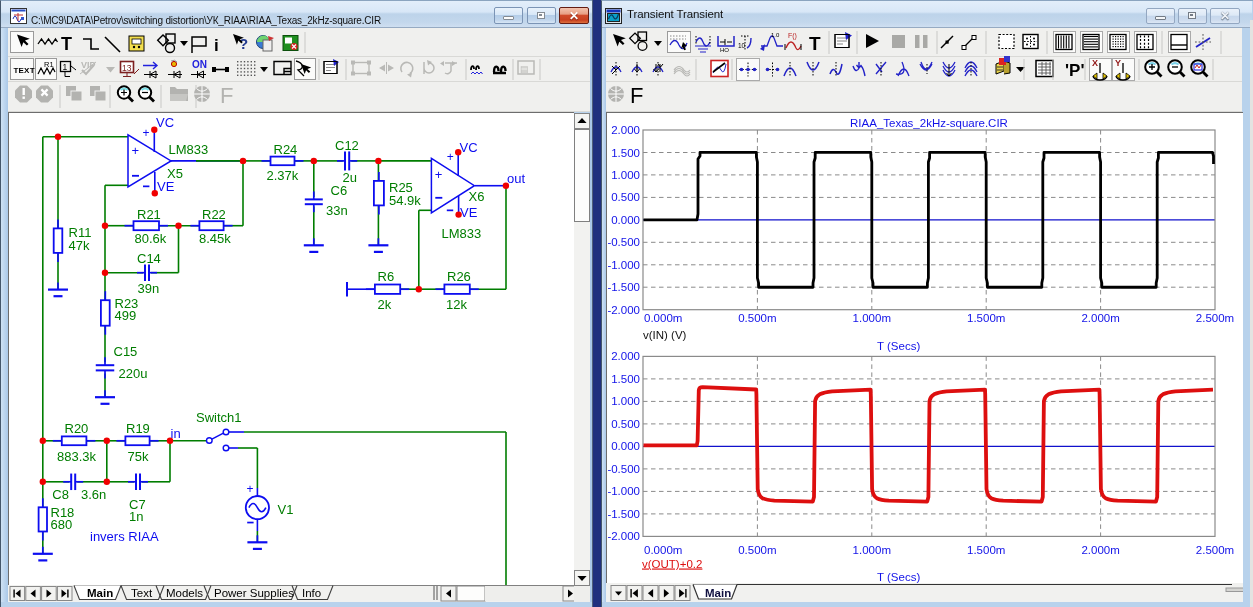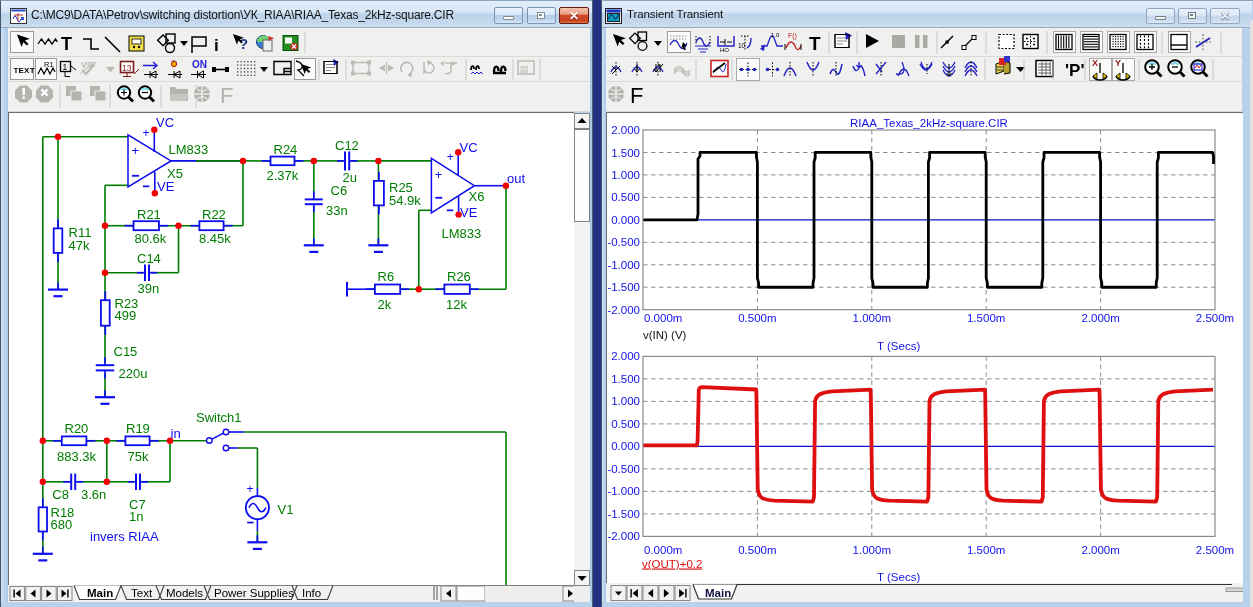--- a/index.html
+++ b/index.html
@@ -9,21 +9,21 @@
 <div class="abs" style="left:0;top:0;width:593px;height:607px;background:#b8d2ec;border-left:1px solid #45576b;border-top:1px solid #8aa4bf">
 </div>
 <div class="abs" style="left:1px;top:1px;width:591px;height:27px;background:linear-gradient(180deg,#e2eefa 0%,#d8e7f7 42%,#bdd3ea 50%,#c3d7ec 82%,#cfdff1 100%);border-bottom:1px solid #96aac2"></div>
 <svg style="position:absolute;left:10px;top:8px" width="17" height="16" viewBox="0 0 17 16">
     <rect x="0.5" y="0.5" width="16" height="15" fill="#fff" stroke="#333"></rect>
     <rect x="1.5" y="1.5" width="14" height="2" fill="#2a50c8"></rect>
     <path d="M 3,11 q 2,-6 4,0 t 4,0" stroke="#2233bb" fill="none"></path>
     <path d="M 4,7 h 9 M 8,5 v 8" stroke="#c03030" stroke-width="1"></path>
     <rect x="11" y="9" width="3" height="3" fill="#3355cc"></rect>
   </svg>
-<div class="abs" style="left:31px;top:8px;font-size:12px;letter-spacing:-0.2px;color:#111;white-space:nowrap">C:\MC9\DATA\Petrov\switching distortion\УК_RIAA\RIAA_Texas_2kHz-square.CIR</div>
+<div class="abs" style="left:31px;top:15px;font-size:10px;letter-spacing:-0.2px;color:#111;white-space:nowrap">C:\MC9\DATA\Petrov\switching distortion\УК_RIAA\RIAA_Texas_2kHz-square.CIR</div>
 <div style="position:absolute;left:494px;top:7px;width:29px;height:17px;background:linear-gradient(180deg,#e9f2fb 0%,#d7e7f7 45%,#b4cde8 50%,#c0d5ec 80%,#d8e6f5 100%);border:1px solid #7b94b5;border-radius:2px">
     <div style="position:absolute;left:8px;top:8px;width:11px;height:4px;background:#fdfdfd;border:1px solid #848b93;border-radius:1px"></div>
   </div>
 <div style="position:absolute;left:527px;top:7px;width:29px;height:17px;background:linear-gradient(180deg,#e9f2fb 0%,#d7e7f7 45%,#b4cde8 50%,#c0d5ec 80%,#d8e6f5 100%);border:1px solid #7b94b5;border-radius:2px">
     <div style="position:absolute;left:9px;top:4px;width:8px;height:7px;background:#fdfdfd;border:1.6px solid #848b93">
       <div style="position:absolute;left:1.2px;top:1px;width:3px;height:2.4px;background:#848b93"></div>
     </div>
   </div>
 <div style="position:absolute;left:559px;top:7px;width:30px;height:17px;background:linear-gradient(180deg,#f3c3ae 0%,#e89f85 40%,#d04a2a 50%,#c8401f 80%,#dd6f3e 100%);border:1px solid #641c12;border-radius:2px;color:#fff;font-weight:bold;font-size:12px;text-align:center;line-height:16px;text-shadow:0 1px 1px #7a1e10">✕</div>
 <svg class="abs" style="left:8px;top:28px" width="582" height="84" viewBox="0 0 582 84">

